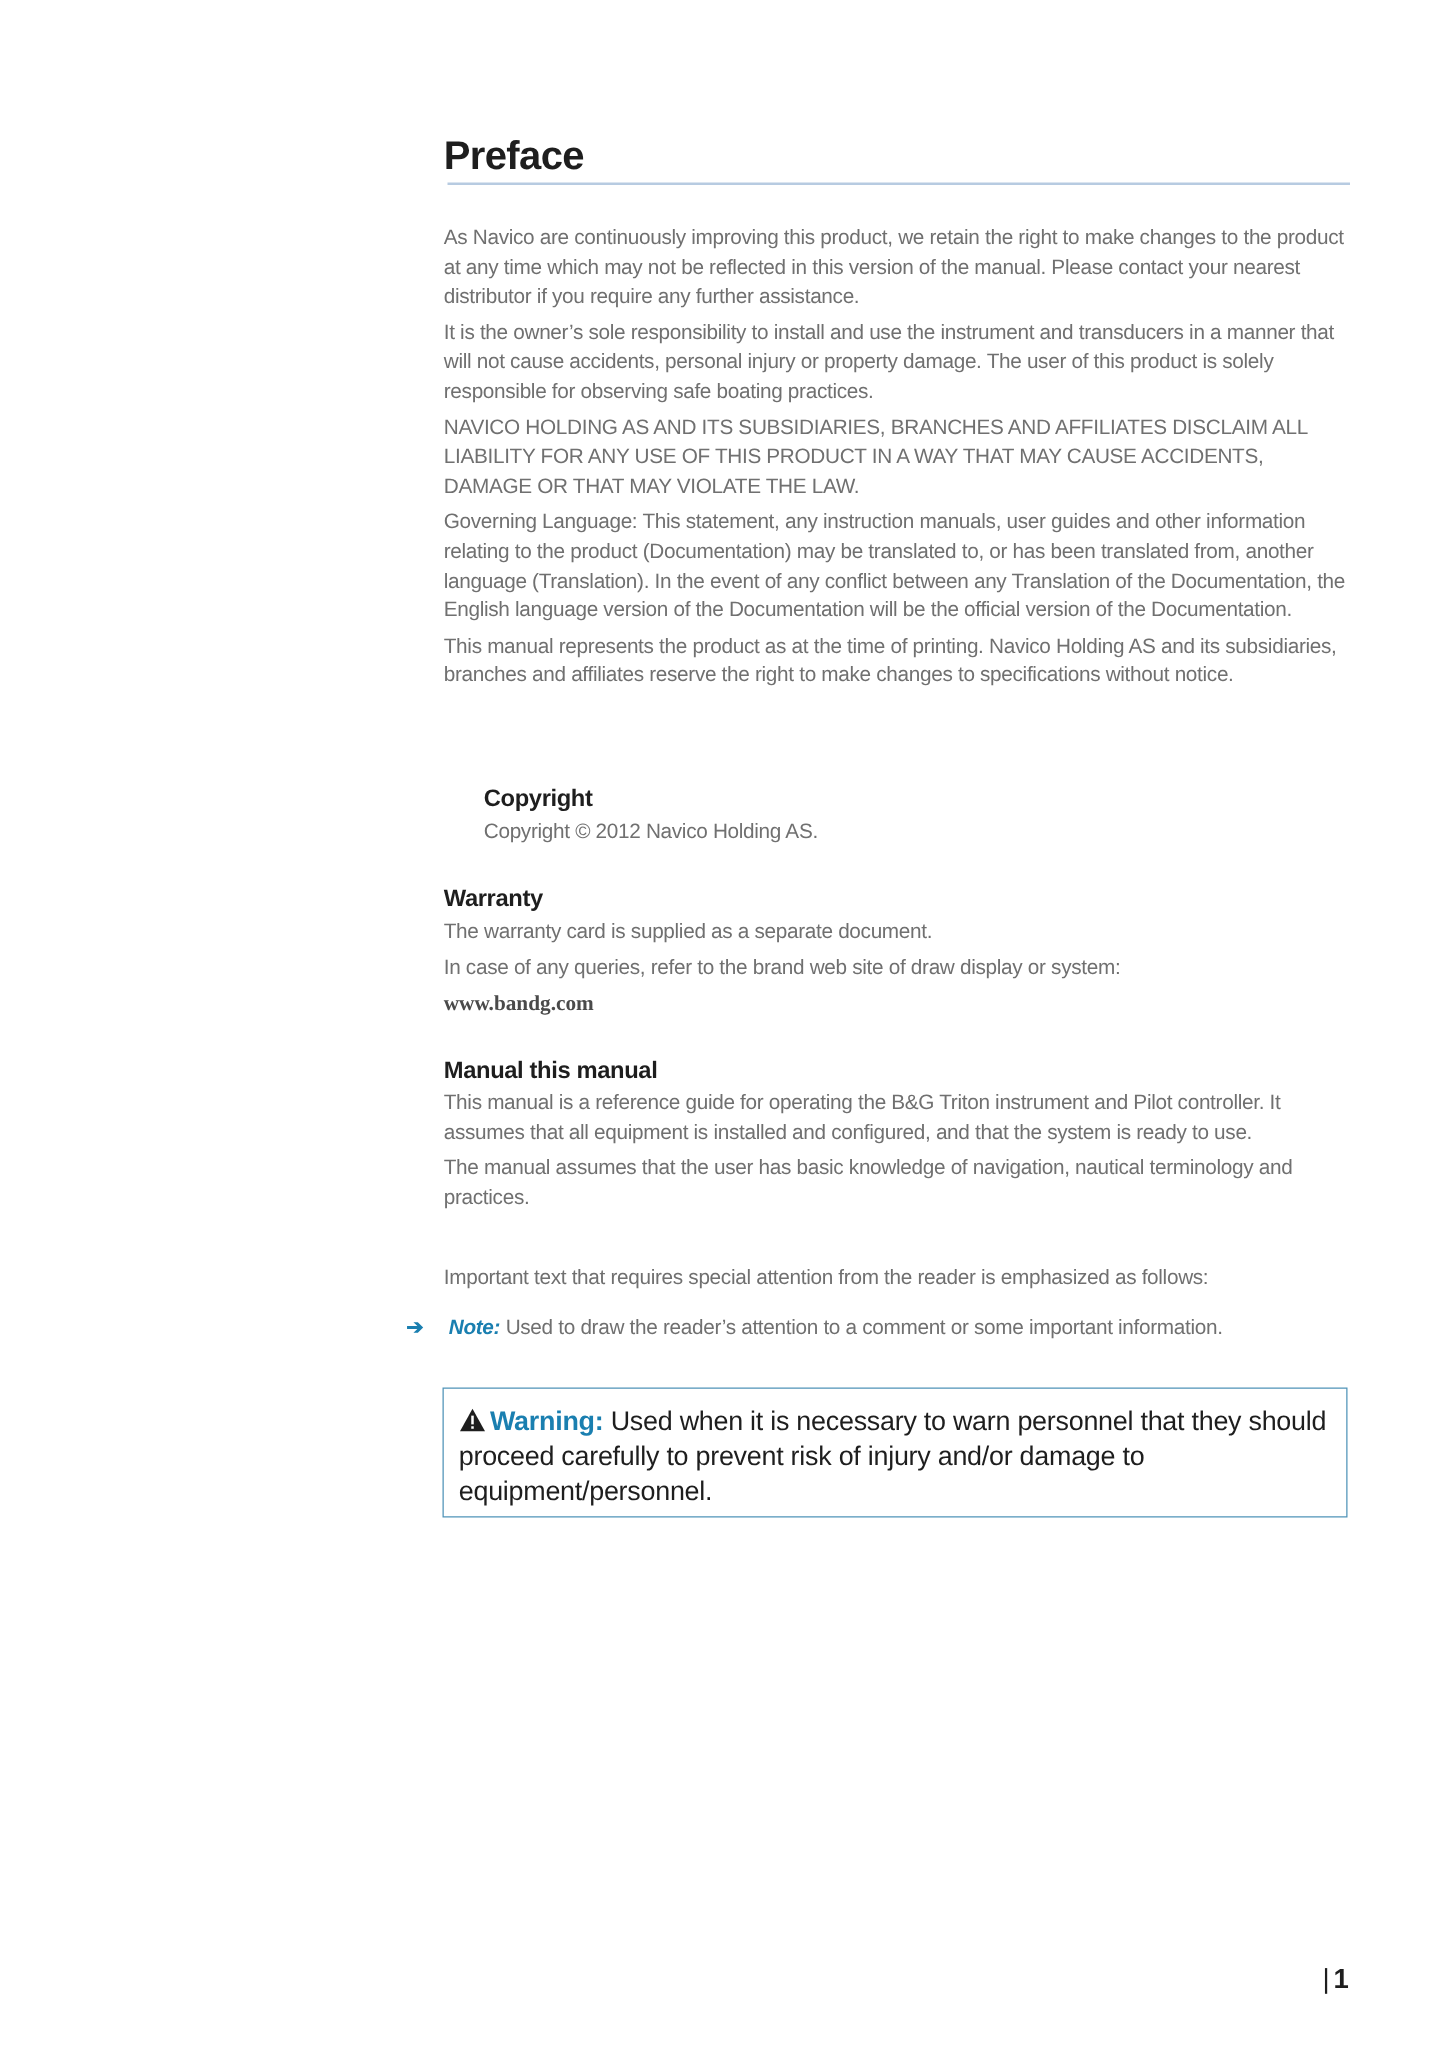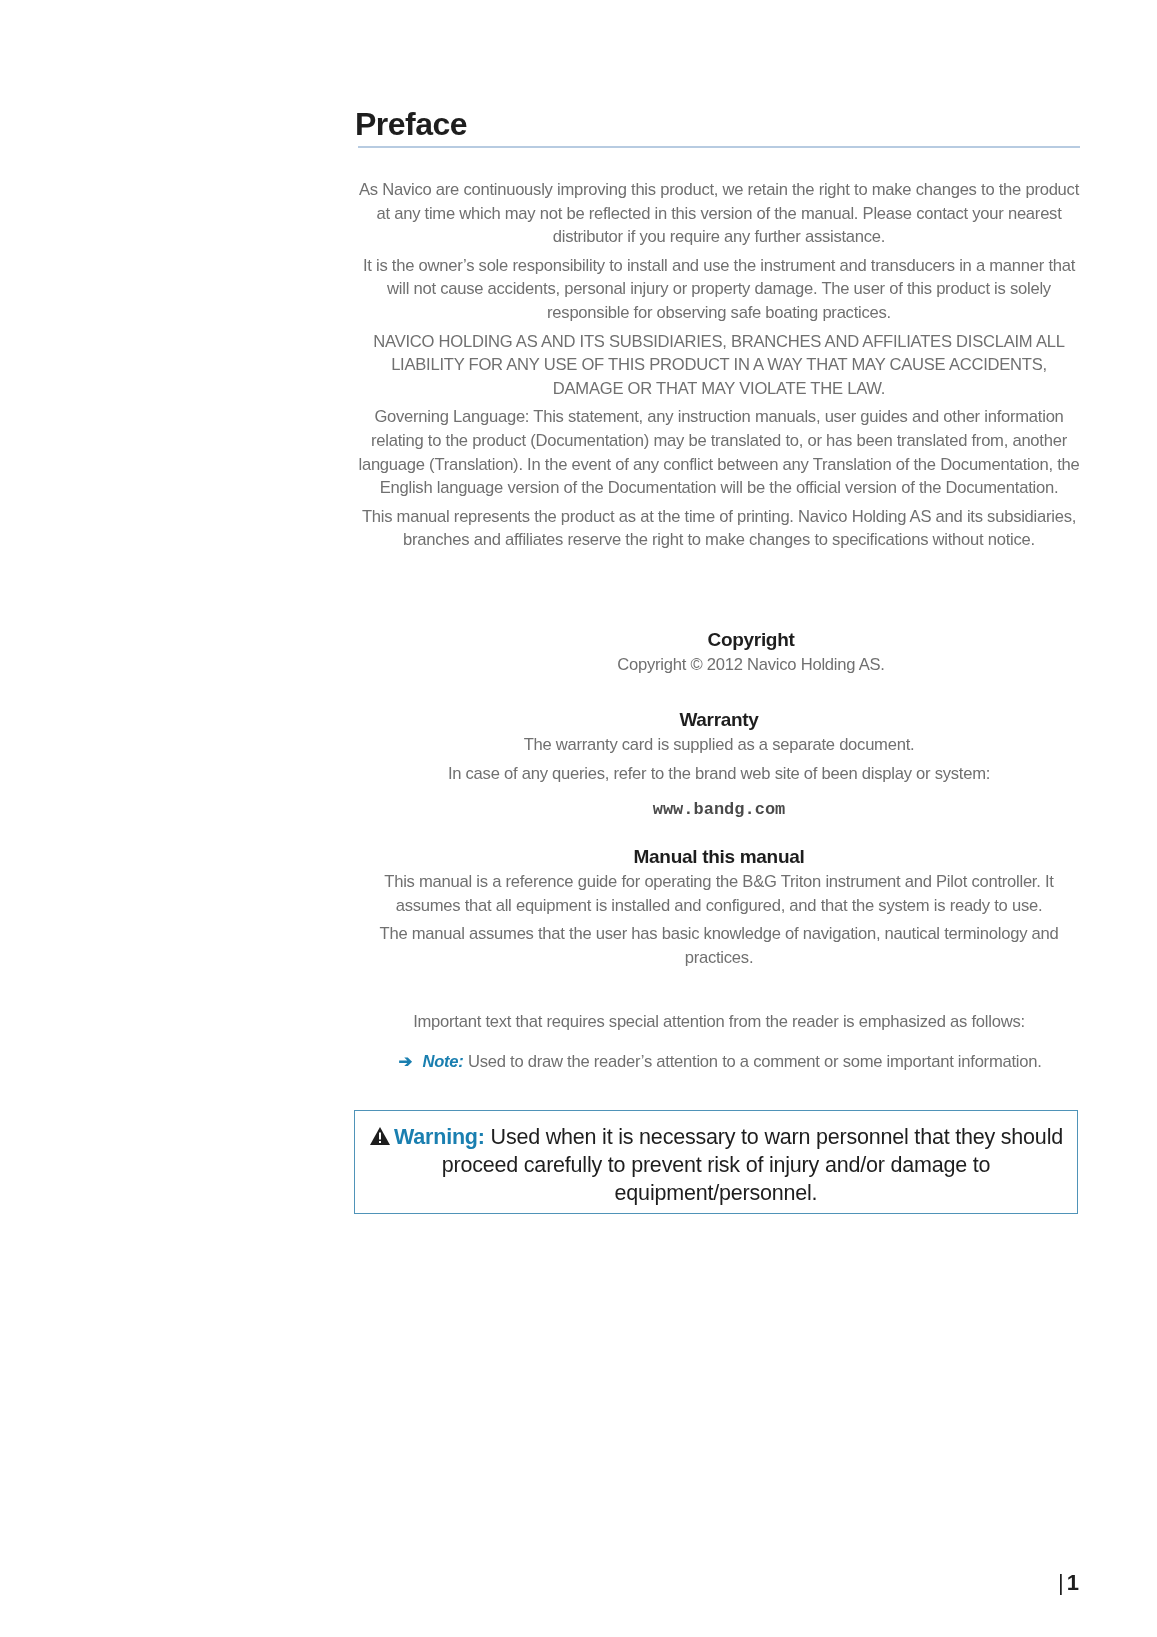--- a/index.html
+++ b/index.html
@@ -1,28 +1,28 @@
 <!DOCTYPE html>
 <html><head>
 <meta charset="utf-8">
 <style>
   html, body { margin:0; padding:0; background:#ffffff; }
   body { width:1157px; height:1637px; position:relative; overflow:hidden;
          font-family:"DejaVu Sans", "Liberation Sans", sans-serif; }
-  .page { position:absolute; left:0; top:0; width:1157px; height:1433px;text-align:center; }
+  .page { position:absolute; left:0; top:0; width:1157px; height:1433px; }
   .title { position:absolute; left:355px; top:104px; margin:0;
            font-family:"Liberation Sans", sans-serif; font-weight:bold;
            font-size:32px; letter-spacing:-0.5px; color:#1e1e1e; line-height:40px; }
   .rule { position:absolute; left:358px; top:146px; width:722px; height:2px; background:#b7cbe1; }
   .body { position:absolute; left:355px; width:728px; }
   .p { margin:0 0 5px 0; font-family:"Liberation Sans", sans-serif; font-size:16.6px;
        line-height:23.6px; color:#707070; letter-spacing:-0.25px; }
   .h2 { margin:0; font-family:"Liberation Sans", sans-serif; font-weight:bold;
         font-size:19px; line-height:26px; color:#1e1e1e; letter-spacing:-0.3px; }
-  .link { margin:12px; font-family:Liberation Mono, monospace; font-weight:bold;
+  .link { margin:0; font-family:Liberation Serif, serif; font-weight:bold;
           font-size:17px; line-height:26px; color:#4a4a4a; }
   .note { position:absolute; left:325px; top:1050px; width:780px;
           font-family:"Liberation Sans", sans-serif; font-size:16.6px; line-height:24px;
           color:#707070; letter-spacing:-0.25px; white-space:nowrap; }
   .note .arrow { color:#1a7fb0; font-weight:bold; display:inline-block; width:34px; }
   .note .label { color:#1a7fb0; font-weight:bold; font-style:italic; }
   .warn { position:absolute; left:354px; top:1110px; width:724px; height:104px;
           border:1.5px solid #4f93b8; box-sizing:border-box; padding:12px 12px; }
   .warn-text { font-family:"Liberation Sans", sans-serif; font-size:21.5px; line-height:28px;
                color:#1e1e1e; letter-spacing:-0.2px; }
@@ -53,21 +53,21 @@
   </div>
 
   <div class="body" style="top:627px;margin-left:32px;">
     <h2 class="h2">Copyright</h2>
     <p class="p">Copyright © 2012 Navico Holding AS.</p>
   </div>
 
   <div class="body" style="top:707px;">
     <h2 class="h2">Warranty</h2>
     <p class="p">The warranty card is supplied as a separate document.</p>
-    <p class="p">In case of any queries, refer to the brand web site of been display or system:</p>
+    <p class="p">In case of any queries, refer to the brand web site of draw display or system:</p>
     <p class="link">www.bandg.com</p>
   </div>
 
   <div class="body" style="top:844px;">
     <h2 class="h2">Manual this manual</h2>
     <p class="p">This manual is a reference guide for operating the B&amp;G Triton instrument and Pilot controller. It assumes that all equipment is installed and configured, and that the system is ready to use.</p>
     <p class="p">The manual assumes that the user has basic knowledge of navigation, nautical terminology and practices.</p>
   </div>
 
   <div class="body" style="top:1010px;">

